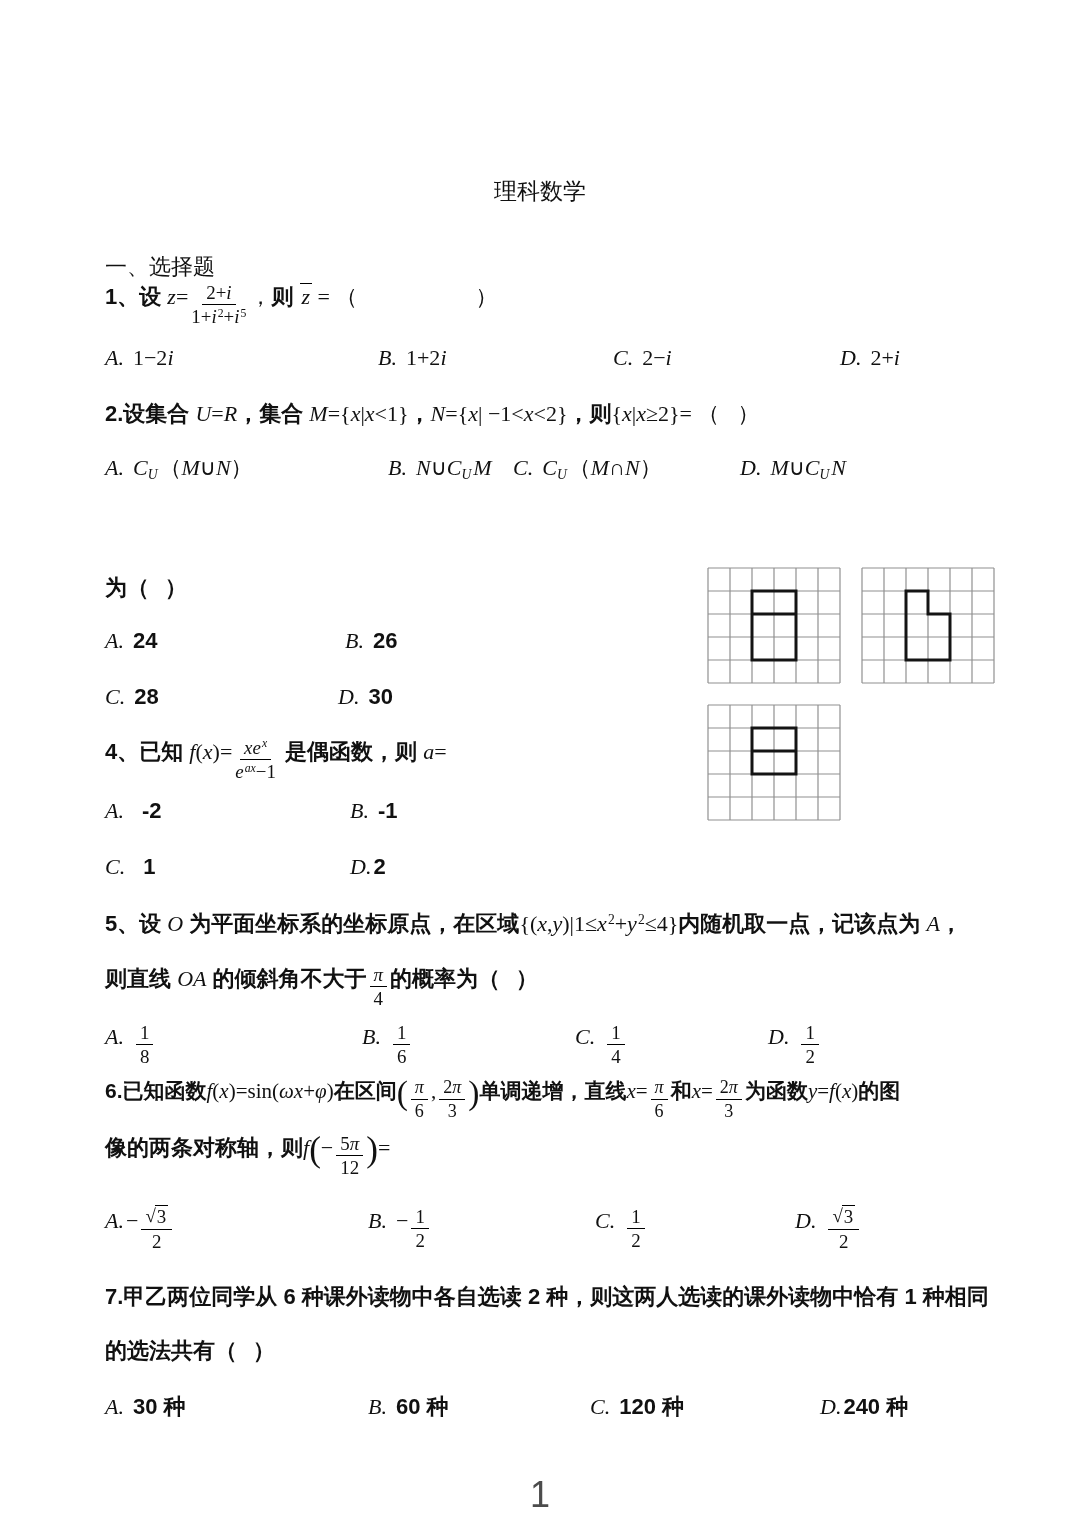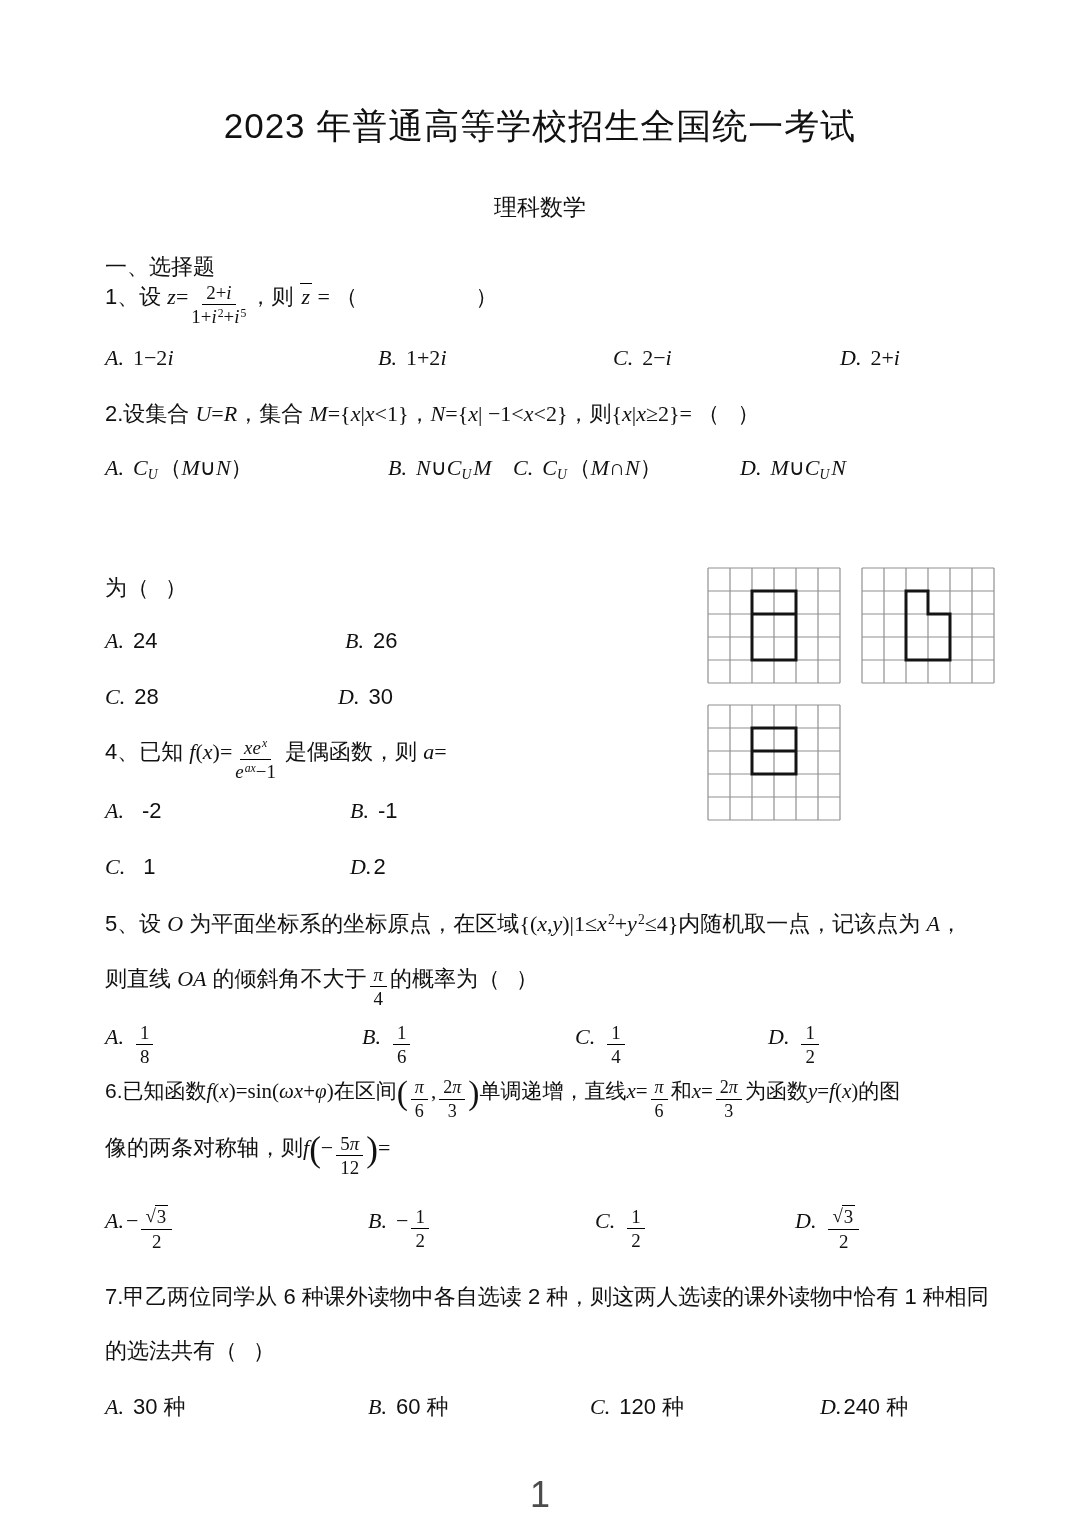--- a/index.html
+++ b/index.html
@@ -1,49 +1,48 @@
 <!DOCTYPE html>
 <html><head>
 <meta charset="utf-8">
 <style>
   html,body{margin:0;padding:0;background:#ffffff;}
   .page{position:relative;width:1080px;height:1528px;background:#ffffff;color:#111;
         font-family:"Liberation Serif",serif;font-size:22px;overflow:hidden;}
   .line{position:absolute;white-space:nowrap;}
   .center{width:100%;text-align:center;}
-  .cjk{font-family:"Liberation Sans",sans-serif;}
+  .cjk{font-family:"Liberation Sans",sans-serif;font-weight:bold;}
   .mi{font-family:"Liberation Serif",serif;font-style:italic;}
   .mr{font-family:"Liberation Serif",serif;}
   .gap{display:inline-block;}
   .frac{display:inline-flex;flex-direction:column;align-items:center;vertical-align:middle;
         margin:0 3px;font-size:0.86em;line-height:1.15;text-align:center;}
   .num{border-bottom:1.6px solid #000;padding:0 4px 1px;margin-top:12px;}
   .den{padding-top:1px;}
   .sup2{font-size:0.62em;position:relative;top:-0.55em;margin-left:1px;}
   .sub2{font-size:0.62em;position:relative;top:0.28em;margin-right:2px;}
   .obar{display:inline-block;border-top:1.5px solid #000;line-height:1.05;padding:1px 2px 0;}
   .sqrt{display:inline-flex;align-items:flex-start;}
   .rad{margin-right:-1px;}
   .radb{border-top:1.5px solid #000;padding:0 2px;}
   .bigp{font-size:160%;line-height:1;vertical-align:middle;font-weight:300;
         font-family:"Liberation Serif",serif;}
   .opt{position:absolute;white-space:nowrap;}
   .olabel{font-family:"Liberation Serif",serif;font-style:italic;margin-right:9px;}
   .title{font-family:"Liberation Sans",sans-serif;font-size:35px;letter-spacing:1px;}
-  .subtitle{font-family:Liberation Serif, serif;font-size:23px;margin-top:16px;}
+  .subtitle{font-family:Liberation Serif, serif;font-size:23px;}
   .section{font-family:"Liberation Sans",sans-serif;font-size:22px;margin-top:24px;}
   .pagenum{font-family:"Liberation Sans",sans-serif;font-size:36px;color:#4c4c4c;}
   .grid-svg{position:absolute;}
 </style>
 </head>
 <body>
 
 <div class="page">
 
-  <div class="line center title" style="top:103px;">2023 年普通高等学校招生全国统一考试</div>
   <div class="line center subtitle" style="top:176px;">理科数学</div>
   <div class="line section" style="left:105px;top:228px;line-height:30px;">一、选择题</div>
 
   <div class="line" style="left:105px;top:266px;height:62px;line-height:62px;"><span class="cjk">1、设 </span><span class="mi">z</span><span class="mr">=</span><span class="frac">
         <span class="num"><span class="mr">2+</span><span class="mi">i</span></span>
         <span class="den"><span class="mr">1+</span><span class="mi">i</span><span class="sup2"><span class="mr">2</span></span><span class="mr">+</span><span class="mi">i</span><span class="sup2"><span class="mr">5</span></span></span>
       </span><span class="mr">，</span><span class="cjk">则 </span><span class="obar"><span class="mi">z</span></span><span class="mr"> = （</span><span class="gap" style="width: 118px;"></span><span class="mr">）</span></div>
   <span class="opt" style="left:105px;top:341px;line-height:34px;"><span class="olabel">A.</span><span><span class="mr">1−2</span><span class="mi">i</span></span></span>
   <span class="opt" style="left:378px;top:341px;line-height:34px;"><span class="olabel">B.</span><span><span class="mr">1+2</span><span class="mi">i</span></span></span>
   <span class="opt" style="left:613px;top:341px;line-height:34px;"><span class="olabel">C.</span><span><span class="mr">2−</span><span class="mi">i</span></span></span>

